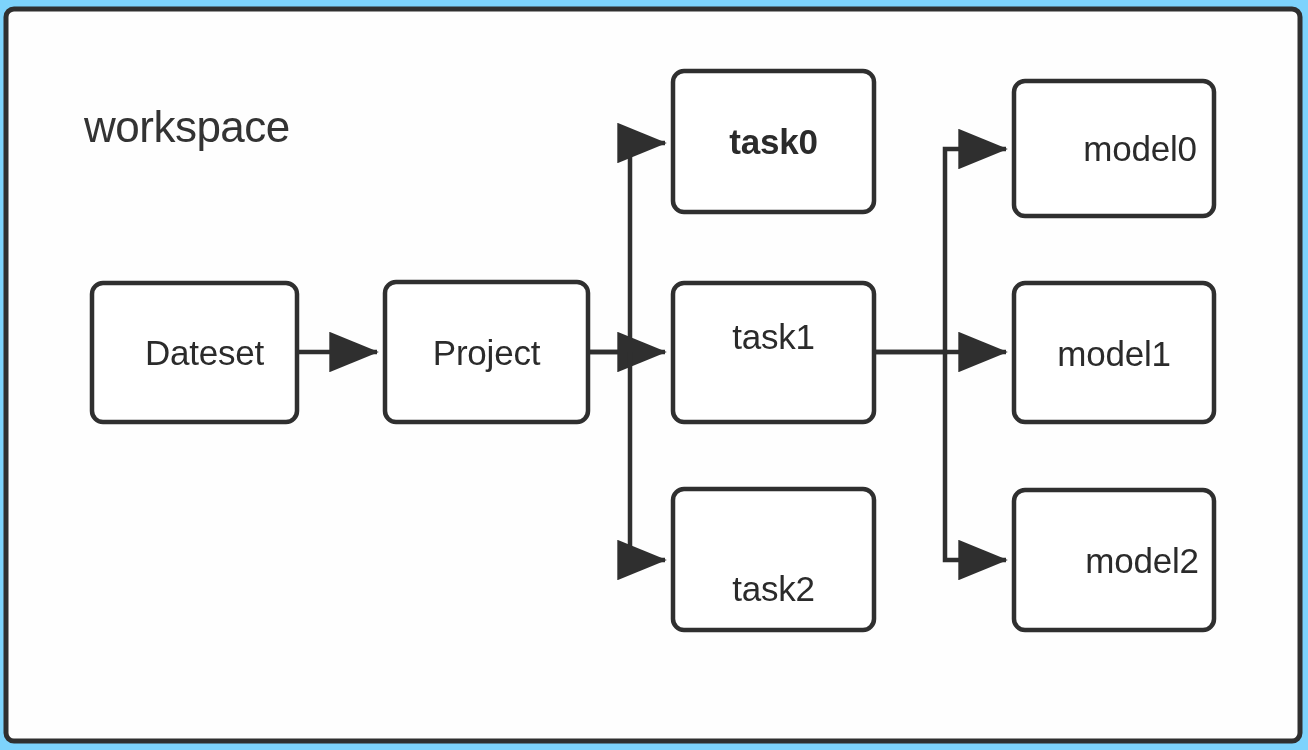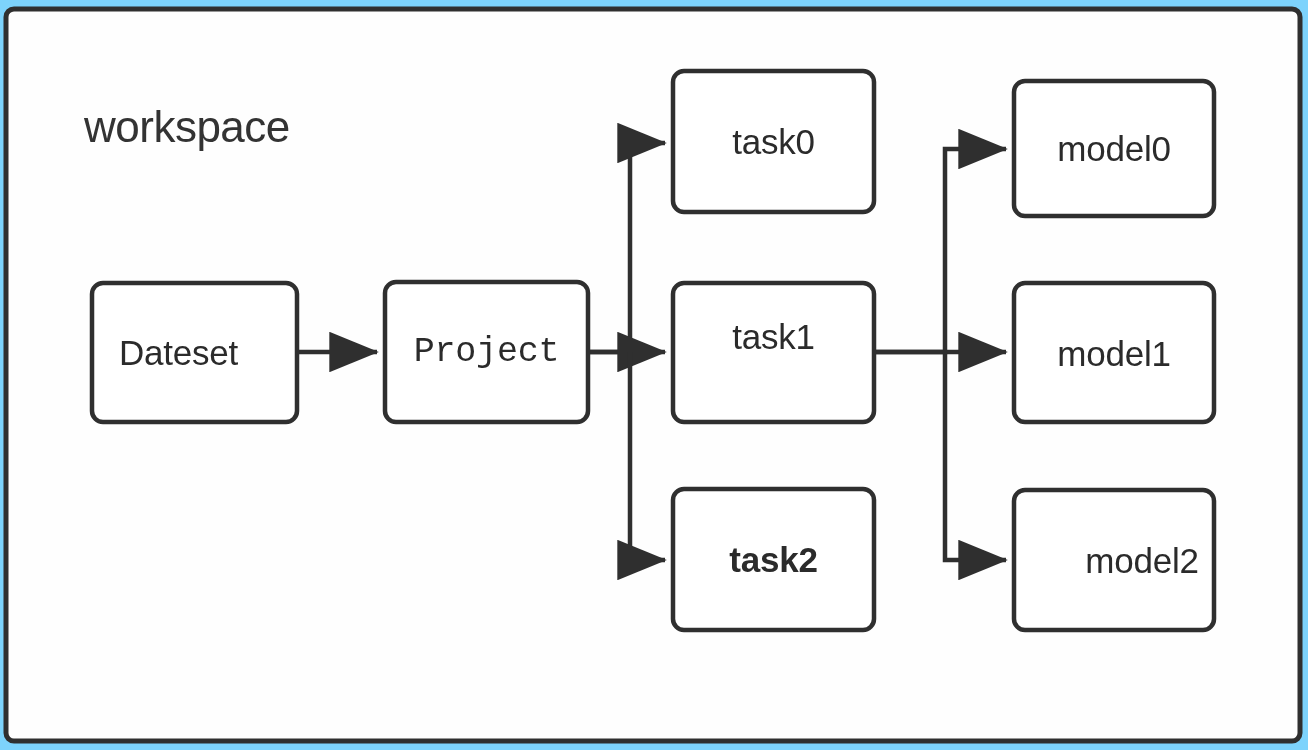--- a/index.html
+++ b/index.html
@@ -89,23 +89,23 @@
         <rect x="673" y="489" width="201" height="141" rx="11" ry="11" fill="#ffffff" stroke="#2f2f2f" stroke-width="4.5"></rect>
         <rect x="1014" y="81" width="200" height="135" rx="11" ry="11" fill="#ffffff" stroke="#2f2f2f" stroke-width="4.5"></rect>
         <rect x="1014" y="283" width="200" height="139" rx="11" ry="11" fill="#ffffff" stroke="#2f2f2f" stroke-width="4.5"></rect>
         <rect x="1014" y="490" width="200" height="140" rx="11" ry="11" fill="#ffffff" stroke="#2f2f2f" stroke-width="4.5"></rect>
       </g>
   </svg>
 
   <div class="group-title" id="group-title" style="left: 84px; top: 105px;">workspace</div>
 
   <div id="labels-layer">
-      <div class="node-label" style="left: 76px; top: 283px; width: 205px; height: 139px;">Dateset</div>
-      <div class="node-label" style="left: 385px; top: 282px; width: 203px; height: 140px; font-family: Liberation Mono, monospace;">Project</div>
-      <div class="node-label" style="left: 673px; top: 71px; width: 201px; height: 141px;">task0</div>
+      <div class="node-label" style="left: 102px; top: 283px; width: 205px; height: 139px;">Dateset</div>
+      <div class="node-label" style="left: 385px; top: 282px; width: 203px; height: 140px;">Project</div>
+      <div class="node-label" style="left: 673px; top: 71px; width: 201px; height: 141px; font-weight: bold;">task0</div>
       <div class="node-label" style="left: 673px; top: 267px; width: 201px; height: 139px;">task1</div>
-      <div class="node-label" style="left: 673px; top: 489px; width: 201px; height: 141px; font-weight: bold;">task2</div>
-      <div class="node-label" style="left: 1014px; top: 81px; width: 200px; height: 135px;">model0</div>
+      <div class="node-label" style="left: 673px; top: 518px; width: 201px; height: 141px;">task2</div>
+      <div class="node-label" style="left: 1040px; top: 81px; width: 200px; height: 135px;">model0</div>
       <div class="node-label" style="left: 1014px; top: 284px; width: 200px; height: 139px;">model1</div>
       <div class="node-label" style="left: 1042px; top: 490px; width: 200px; height: 140px;">model2</div>
     </div>
 
 </div>
 
 </body></html>

